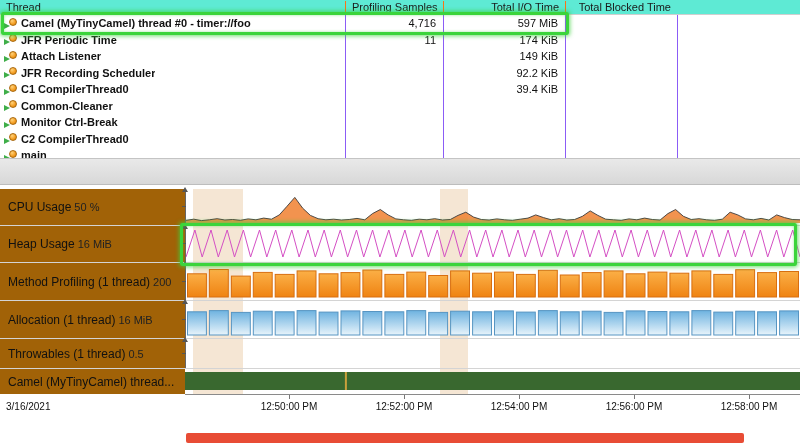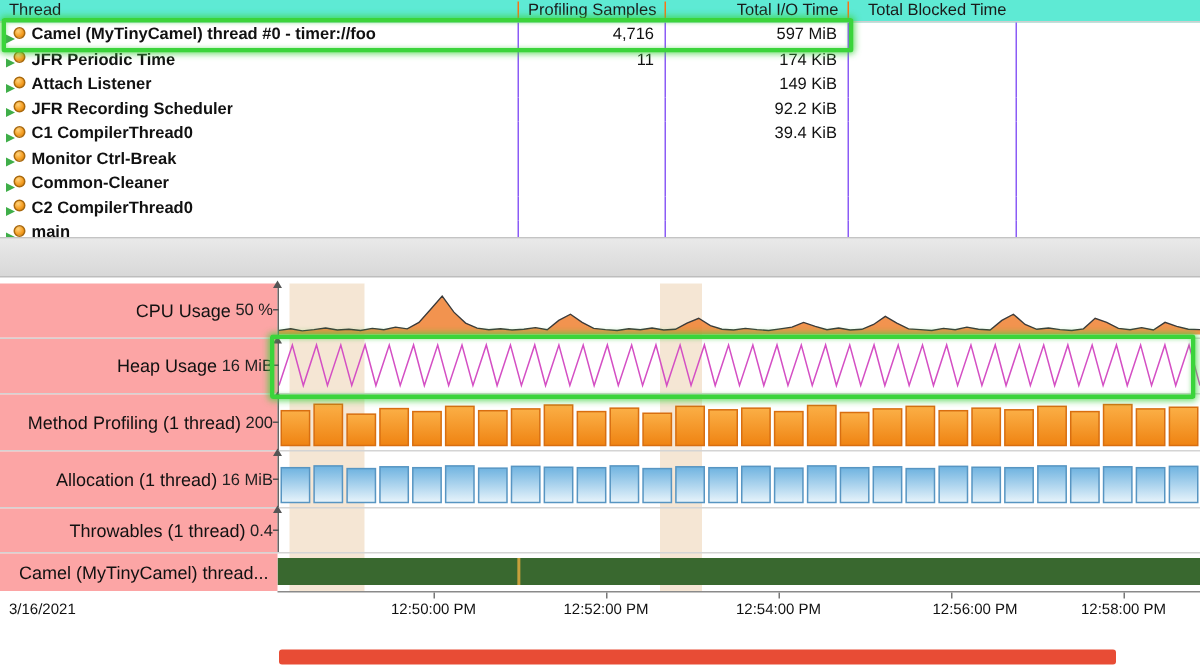--- a/index.html
+++ b/index.html
@@ -34,21 +34,21 @@
   .band-1{left:193px;width:50px}
   .band-2{left:440px;width:28px}
   .tl-rows{position:relative;padding-top:4px;z-index:1}
   .tl-row{display:flex;border-bottom:1px solid #d4d4d4}
   .tl-row:nth-child(1){height:37px}
   .tl-row:nth-child(2){height:37px}
   .tl-row:nth-child(3){height:38px}
   .tl-row:nth-child(4){height:38px}
   .tl-row:nth-child(5){height:30px}
   .tl-row:nth-child(6){height:25px;border-bottom:none}
-  .tl-left{width:185px;display:flex;align-items:center;justify-content:flex-end;padding:0 3px 0 8px;overflow:hidden;background:#fca5a5}
+  .tl-left{width:185px;display:flex;align-items:center;justify-content:flex-start;padding:0 3px 0 8px;overflow:hidden;background:#a16207}
   .tl-label{font-size:12px;white-space:nowrap;overflow:hidden}
   .tl-scale{font-size:11px;color:#222;flex:none;padding-left:3px}
   .tl-graph{flex:1;position:relative;border-left:1px solid #666}
   .tl-graph svg{position:absolute;left:0;top:0}
   .axis-arrow{position:absolute;left:-4px;top:-2px;width:0;height:0;border-left:3.5px solid transparent;border-right:3.5px solid transparent;border-bottom:5px solid #555}
   .axis-tick{position:absolute;left:-4px;top:48%;width:4px;height:1px;background:#555}
   .type-flat .tl-graph{border-left:none}
   .baseline{position:absolute;left:185px;top:209px;width:615px;height:1px;background:#8a8a8a;z-index:2}
   .time-axis{position:absolute;top:210px;left:0;width:800px;height:26px;font-size:10px}
   .date{position:absolute;left:6px;top:6px}
@@ -139,35 +139,35 @@
     <div class="tcell"></div>
     <div class="tcell"></div>
   </div>
 
   <div class="trow">
     <div class="c-thread">
       <span class="ticon">
               <span class="tri"></span>
               <span class="ball"></span>
             </span>
+      <span class="tname">Common-Cleaner</span>
+    </div>
+    <div class="tcell"></div>
+    <div class="tcell"></div>
+    <div class="tcell"></div>
+    <div class="tcell"></div>
+  </div>
+
+  <div class="trow">
+    <div class="c-thread">
+      <span class="ticon">
+              <span class="tri"></span>
+              <span class="ball"></span>
+            </span>
       <span class="tname">Monitor Ctrl-Break</span>
-    </div>
-    <div class="tcell"></div>
-    <div class="tcell"></div>
-    <div class="tcell"></div>
-    <div class="tcell"></div>
-  </div>
-
-  <div class="trow">
-    <div class="c-thread">
-      <span class="ticon">
-              <span class="tri"></span>
-              <span class="ball"></span>
-            </span>
-      <span class="tname">Common-Cleaner</span>
     </div>
     <div class="tcell"></div>
     <div class="tcell"></div>
     <div class="tcell"></div>
     <div class="tcell"></div>
   </div>
 
   <div class="trow">
     <div class="c-thread">
       <span class="ticon">
@@ -324,21 +324,21 @@
               <rect x="549.7" y="10.2" width="18.9" height="23.8" fill="url(#grad3)" stroke="#5795c2" stroke-width="1"></rect>
               <rect x="571.6" y="10.8" width="18.9" height="23.2" fill="url(#grad3)" stroke="#5795c2" stroke-width="1"></rect>
               <rect x="593.6" y="9.9" width="18.9" height="24.1" fill="url(#grad3)" stroke="#5795c2" stroke-width="1"></rect>
             </svg>
           </div>
   </div>
 
   <div class="tl-row type-empty">
     <div class="tl-left">
       <span class="tl-label">Throwables (1 thread)</span>
-      <span class="tl-scale">0.4</span>
+      <span class="tl-scale">0.5</span>
     </div>
     <div class="tl-graph">
       <span class="axis-arrow"></span>
       <span class="axis-tick"></span>
     <svg width="614" height="29"></svg>
           </div>
   </div>
 
   <div class="tl-row type-flat">
     <div class="tl-left">
@@ -356,21 +356,21 @@
 </div>
     <div class="baseline"></div>
     <div class="time-axis">
       <span class="date">3/16/2021</span>
     <span class="ttick" style="left: 289px;">12:50:00 PM</span>
         <span class="tmark" style="left: 289px;"></span>
         <span class="ttick" style="left: 404px;">12:52:00 PM</span>
         <span class="tmark" style="left: 404px;"></span>
         <span class="ttick" style="left: 519px;">12:54:00 PM</span>
         <span class="tmark" style="left: 519px;"></span>
-        <span class="ttick" style="left: 634px; margin-left: 16px;">12:56:00 PM</span>
+        <span class="ttick" style="left: 634px;">12:56:00 PM</span>
         <span class="tmark" style="left: 634px;"></span>
         <span class="ttick" style="left: 749px;">12:58:00 PM</span>
         <span class="tmark" style="left: 749px;"></span>
       </div>
     <div class="bottom-strip">
       <div class="red-bar"></div>
     </div>
     <div class="green-box box-heap"></div>
   </section>
 

